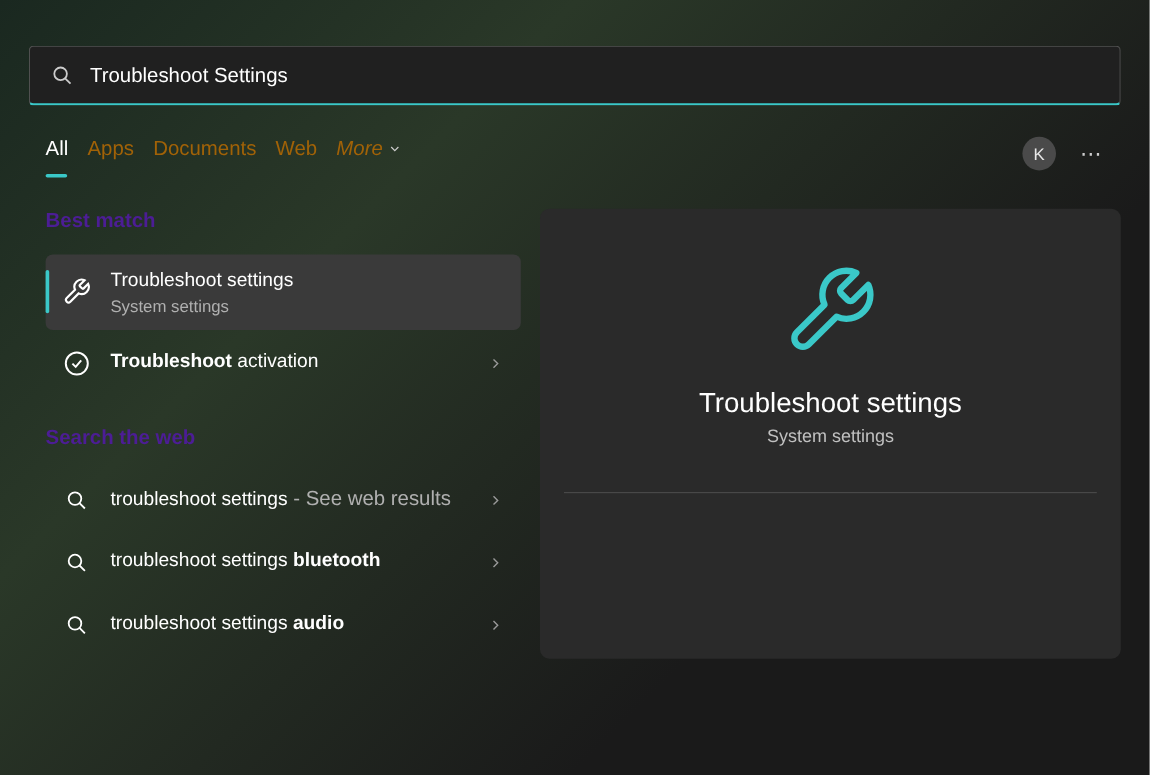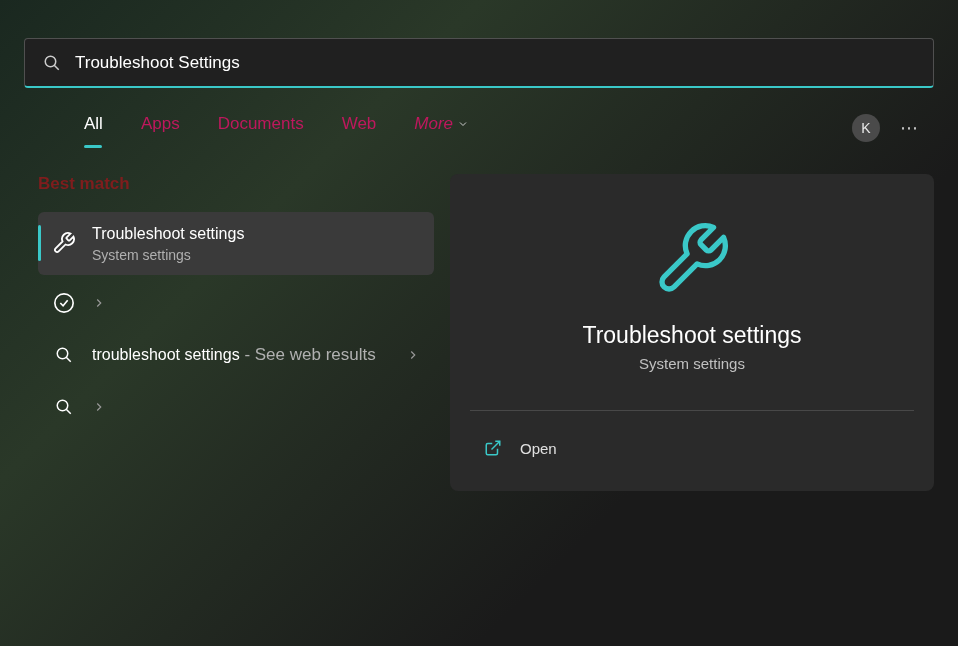--- a/index.html
+++ b/index.html
@@ -44,26 +44,25 @@
     }
     .tabs-row {
       display: flex;
       align-items: center;
       justify-content: space-between;
       margin-top: 26px;
       padding: 0 14px;
     }
     .tabs {
       display: flex;
-      gap: 38px;
-      align-items: center;
-      margin-left: 46px;
+      gap: 16px;
+      align-items: center;
     }
     .tab {
-      color: #be185d;
+      color: #a16207;
       font-size: 17px;
       cursor: pointer;
       padding-bottom: 8px;
       position: relative;
     }
     .tab.active {
       color: #ffffff;
     }
     .tab.active::after {
       content: '';
@@ -108,21 +107,21 @@
     .content {
       display: flex;
       margin-top: 32px;
       gap: 16px;
     }
     .left-panel {
       width: 410px;
       padding-left: 14px;
     }
     .section-header {
-      color: #7f1d1d;
+      color: #4c1d95;
       font-size: 17px;
       font-weight: 600;
       margin-bottom: 18px;
     }
     .result-item {
       display: flex;
       align-items: center;
       padding: 12px 14px;
       border-radius: 6px;
       cursor: pointer;
@@ -277,25 +276,31 @@
       </div>
 
 
       <div class="result-item">
         <div class="result-icon">
           <svg width="22" height="22" viewBox="0 0 24 24" fill="none" stroke="#ffffff" stroke-width="1.8">
             <circle cx="12" cy="12" r="10"></circle>
             <polyline points="8 12 11 15 16 9"></polyline>
           </svg>
         </div>
+        <div class="result-text">
+          <div class="result-title">
+            <span class="bold">Troubleshoot</span><span> activation</span>
+          </div>
+        </div>
         <svg class="chevron" width="14" height="14" viewBox="0 0 24 24" fill="none" stroke="#999999" stroke-width="2">
           <polyline points="9 18 15 12 9 6"></polyline>
         </svg>
       </div>
 
+      <div class="section-header section-gap">Search the web</div>
 
       <div class="result-item">
         <div class="result-icon">
           <svg width="18" height="18" viewBox="0 0 24 24" fill="none" stroke="#ffffff" stroke-width="2">
             <circle cx="10" cy="10" r="7"></circle>
             <line x1="21" y1="21" x2="15" y2="15"></line>
           </svg>
         </div>
         <div class="result-text">
           <div class="result-title">
@@ -307,42 +312,53 @@
         </svg>
       </div>
 
       <div class="result-item">
         <div class="result-icon">
           <svg width="18" height="18" viewBox="0 0 24 24" fill="none" stroke="#ffffff" stroke-width="2">
             <circle cx="10" cy="10" r="7"></circle>
             <line x1="21" y1="21" x2="15" y2="15"></line>
           </svg>
         </div>
+        <div class="result-text">
+          <div class="result-title">
+            <span>troubleshoot settings </span><span class="bold">bluetooth</span>
+          </div>
+        </div>
         <svg class="chevron" width="14" height="14" viewBox="0 0 24 24" fill="none" stroke="#999999" stroke-width="2">
           <polyline points="9 18 15 12 9 6"></polyline>
         </svg>
       </div>
 
+      <div class="result-item">
+        <div class="result-icon">
+          <svg width="18" height="18" viewBox="0 0 24 24" fill="none" stroke="#ffffff" stroke-width="2">
+            <circle cx="10" cy="10" r="7"></circle>
+            <line x1="21" y1="21" x2="15" y2="15"></line>
+          </svg>
+        </div>
+        <div class="result-text">
+          <div class="result-title">
+            <span>troubleshoot settings </span><span class="bold">audio</span>
+          </div>
+        </div>
+        <svg class="chevron" width="14" height="14" viewBox="0 0 24 24" fill="none" stroke="#999999" stroke-width="2">
+          <polyline points="9 18 15 12 9 6"></polyline>
+        </svg>
+      </div>
 
     </div>
 
     <div class="right-panel">
       <div class="detail-icon">
         <svg width="80" height="80" viewBox="0 0 24 24" fill="none" stroke="#3ac8c8" stroke-width="1.6" stroke-linecap="round" stroke-linejoin="round">
           <path d="M14.7 6.3a1 1 0 0 0 0 1.4l1.6 1.6a1 1 0 0 0 1.4 0l3.77-3.77a6 6 0 0 1-7.94 7.94l-6.91 6.91a2.12 2.12 0 0 1-3-3l6.91-6.91a6 6 0 0 1 7.94-7.94l-3.76 3.76z"></path>
         </svg>
       </div>
       <div class="detail-title">Troubleshoot settings</div>
       <div class="detail-subtitle">System settings</div>
       <div class="divider"></div>
-      <div class="action-row">
-        <div class="action-icon">
-          <svg width="18" height="18" viewBox="0 0 24 24" fill="none" stroke="#3ac8c8" stroke-width="2">
-            <path d="M18 13v6a2 2 0 0 1-2 2H5a2 2 0 0 1-2-2V8a2 2 0 0 1 2-2h6"></path>
-            <polyline points="15 3 21 3 21 9"></polyline>
-            <line x1="10" y1="14" x2="21" y2="3"></line>
-          </svg>
-        </div>
-        <div class="action-label">Open</div>
-      </div>
     </div>
   </div>
 </div>
 
 </body></html>

